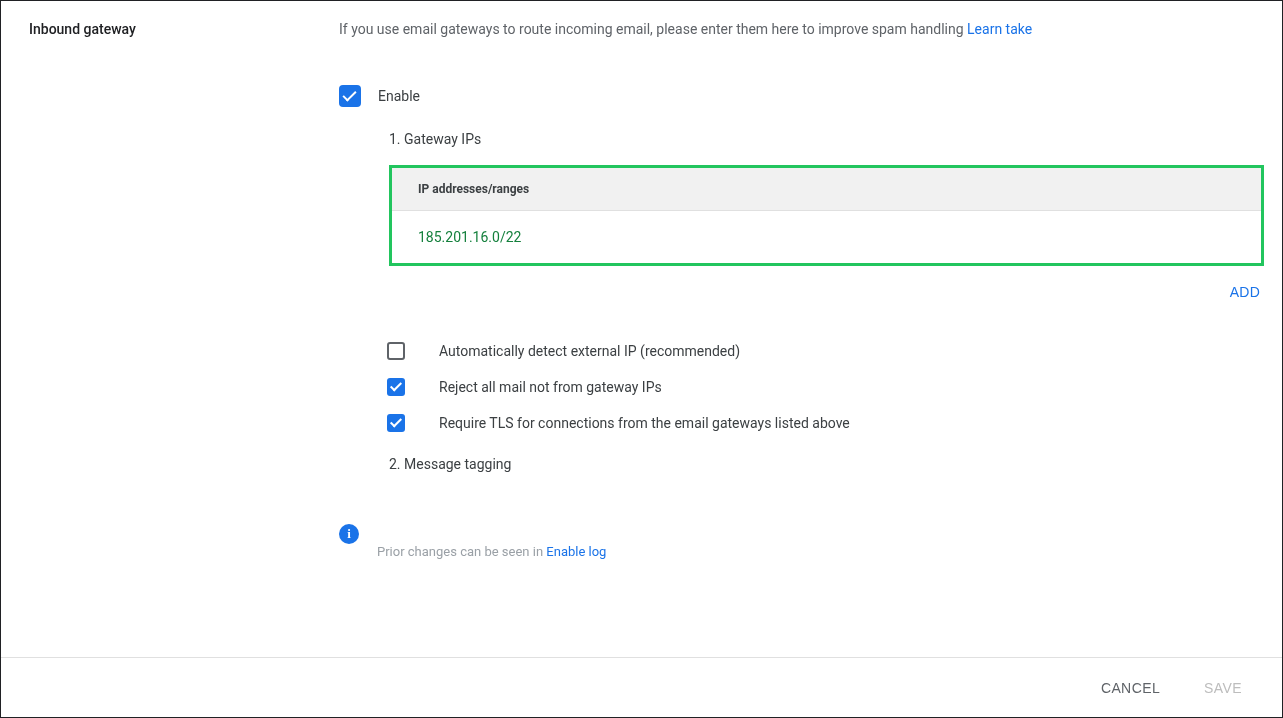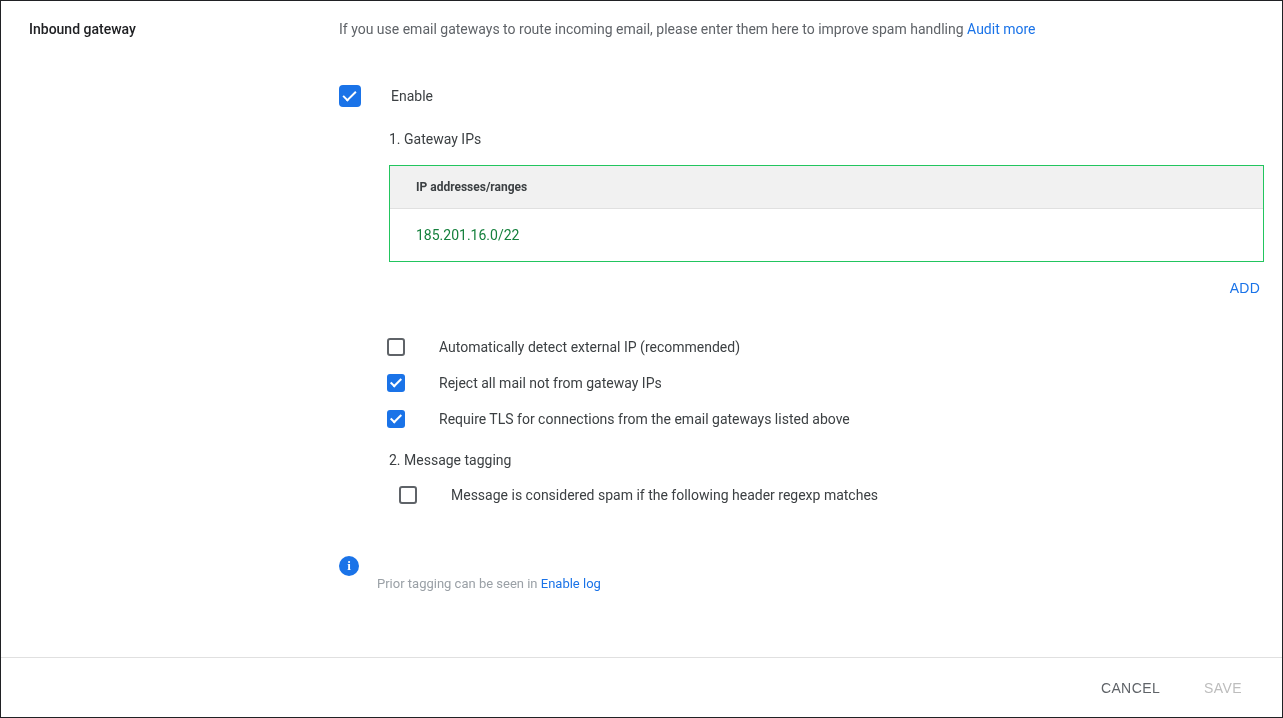--- a/index.html
+++ b/index.html
@@ -5,31 +5,31 @@
   * { box-sizing: border-box; margin: 0; padding: 0; }
   html, body { width: 1283px; height: 718px; font-family: Roboto, Arial, sans-serif; background: #fff; color: #202124; }
   .panel { width: 1283px; height: 718px; border: 1px solid #202124; position: relative; display: flex; flex-direction: column; }
   .content { flex: 1; display: flex; padding: 20px 28px 0 28px; overflow: hidden; }
   .left-col { width: 310px; flex-shrink: 0; }
   .left-col h2 { font-size: 14px; font-weight: 500; color: #202124; }
   .right-col { flex: 1; padding-right: 0; }
   .desc { font-size: 14px; color: #5f6368; margin-top: 0; }
   .desc a { color: #1a73e8; text-decoration: none; }
   .main-block { margin-top: 48px; }
-  .enable-row { display: flex; align-items: center; gap: 30px; }
+  .enable-row { display: flex; align-items: center; gap: 17px; }
   .cb { width: 18px; height: 18px; border-radius: 3px; position: relative; cursor: pointer; flex-shrink: 0; }
   .cb.unchecked { border: 2px solid #5f6368; background: #fff; }
   .cb.checked { background: #1a73e8; }
   .cb.checked::after { content: ""; position: absolute; left: 5.5px; top: 2px; width: 4px; height: 9px; border: solid #fff; border-width: 0 2.4px 2.4px 0; transform: rotate(45deg); }
   .enable-row .cb { width: 22px; height: 22px; border-radius: 4px; }
   .enable-row .cb.checked::after { left: 7px; top: 2.5px; width: 5px; height: 11px; border-width: 0 2.6px 2.6px 0; }
   .enable-label { font-size: 14px; color: #3c4043; }
   .section { margin-top: 24px; margin-left: 50px; }
   .sec-title { font-size: 14px; color: #3c4043; margin-bottom: 18px; }
-  .table { border: 1px solid #22c55e; width: 875px; }
+  .table { border: 3px solid #22c55e; width: 875px; }
   .th { background: #f1f1f1; font-size: 12px; font-weight: 700; color: #3c4043; padding: 14px 26px; border-bottom: 1px solid #e0e0e0; }
   .td { font-size: 14px; color: #15803d; padding: 18px 26px; }
   .add-row { width: 875px; display: flex; justify-content: flex-end; margin-top: 12px; }
   .add-btn { color: #1a73e8; font-size: 14px; font-weight: 500; background: none; border: none; cursor: pointer; letter-spacing: 0.25px; padding: 6px 4px; }
   .options { margin-top: 36px; margin-left: 38px; }
   .opt-row { display: flex; align-items: center; gap: 34px; margin-bottom: 18px; margin-left: 10px; }
   .opt-row:last-child { margin-bottom: 0; }
   .opt-label { font-size: 14px; color: #3c4043; }
   .info-block { display: flex; gap: 18px; margin-top: 52px; margin-left: 0px; }
   .info-icon { width: 20px; height: 20px; border-radius: 50%; background: #1a73e8; color: #fff; font-size: 13px; font-weight: 700; display: flex; align-items: center; justify-content: center; font-family: Georgia, serif; flex-shrink: 0; }
@@ -43,21 +43,21 @@
 </head>
 <body>
 
 <div class="panel">
   <div class="content">
     <div class="left-col">
       <h2>Inbound gateway</h2>
     </div>
     <div class="right-col">
       <p class="desc">
-        <span>If you use email gateways to route incoming email, please enter them here to improve spam handling </span><a href="#">Audit more</a>
+        <span>If you use email gateways to route incoming email, please enter them here to improve spam handling </span><a href="#">Learn take</a>
       </p>
 
       <div class="main-block">
         <div class="enable-row">
           <div class="cb checked"></div>
           <span class="enable-label">Enable</span>
         </div>
 
         <div class="section">
           <div class="sec-title">1. Gateway IPs</div>
@@ -80,31 +80,27 @@
             <span class="opt-label">Reject all mail not from gateway IPs</span>
           </div>
           <div class="opt-row">
             <div class="cb checked"></div>
             <span class="opt-label">Require TLS for connections from the email gateways listed above</span>
           </div>
         </div>
 
         <div class="section">
           <div class="sec-title">2. Message tagging</div>
-          <div class="opt-row">
-            <div class="cb unchecked"></div>
-            <span class="opt-label">Message is considered spam if the following header regexp matches</span>
-          </div>
         </div>
 
         <div class="info-block">
           <div class="info-icon">i</div>
           <div class="info-text">
             <br>
-            <span>Prior tagging can be seen in </span><a href="#">Enable log</a>
+            <span>Prior changes can be seen in </span><a href="#">Enable log</a>
           </div>
         </div>
 
       </div>
     </div>
   </div>
 
   <div class="footer">
     <button class="footer-btn cancel">CANCEL</button>
     <button class="footer-btn save">SAVE</button>

